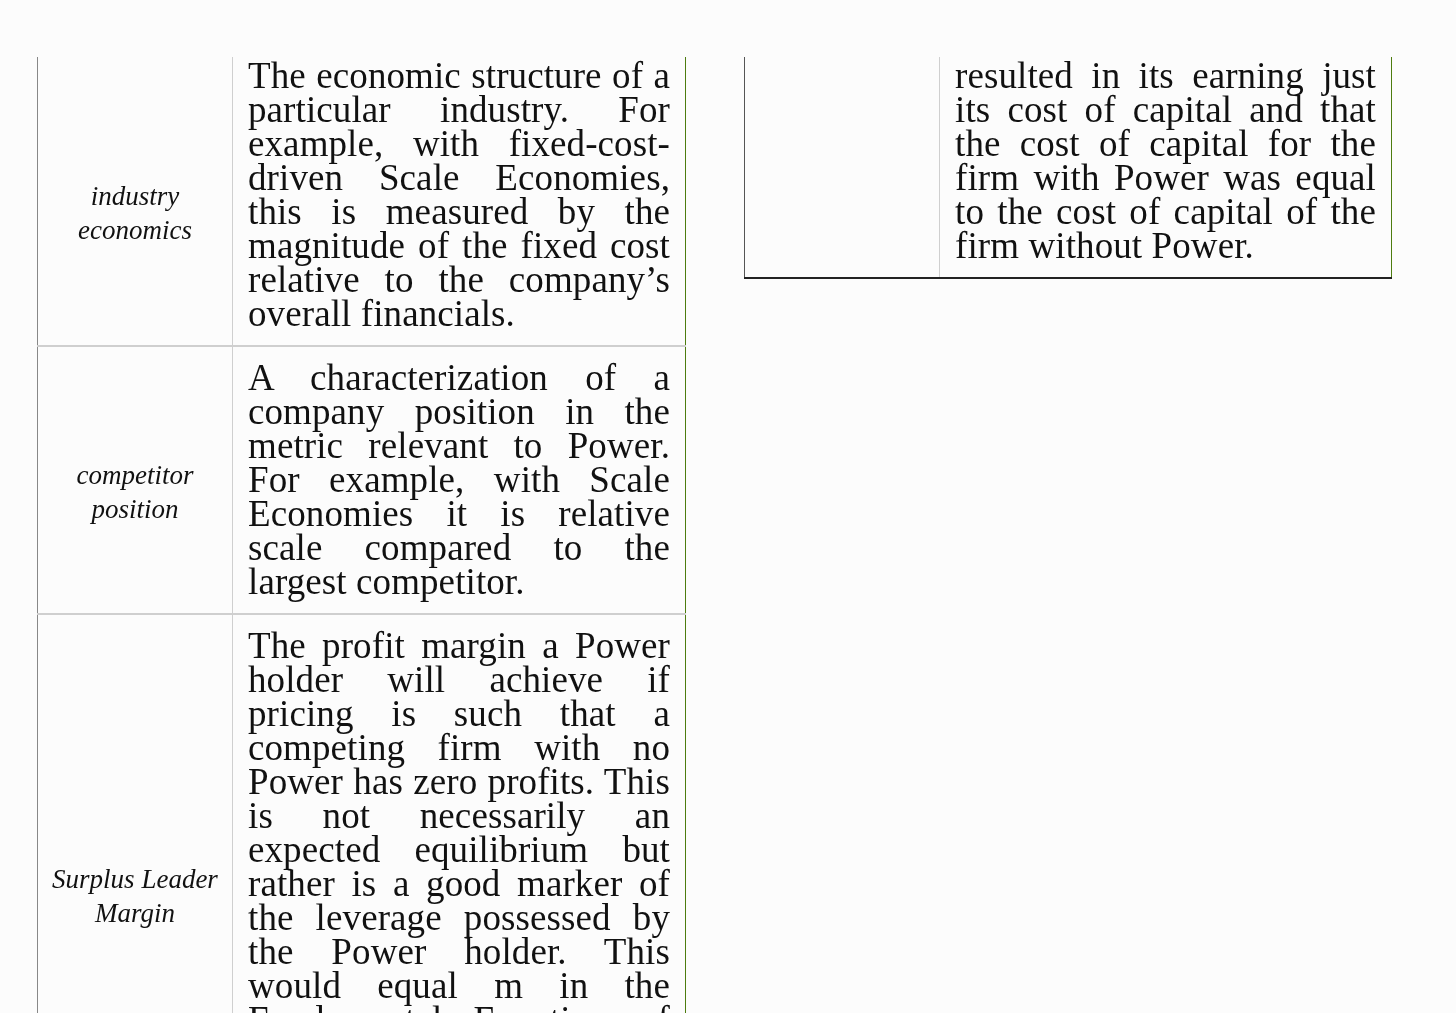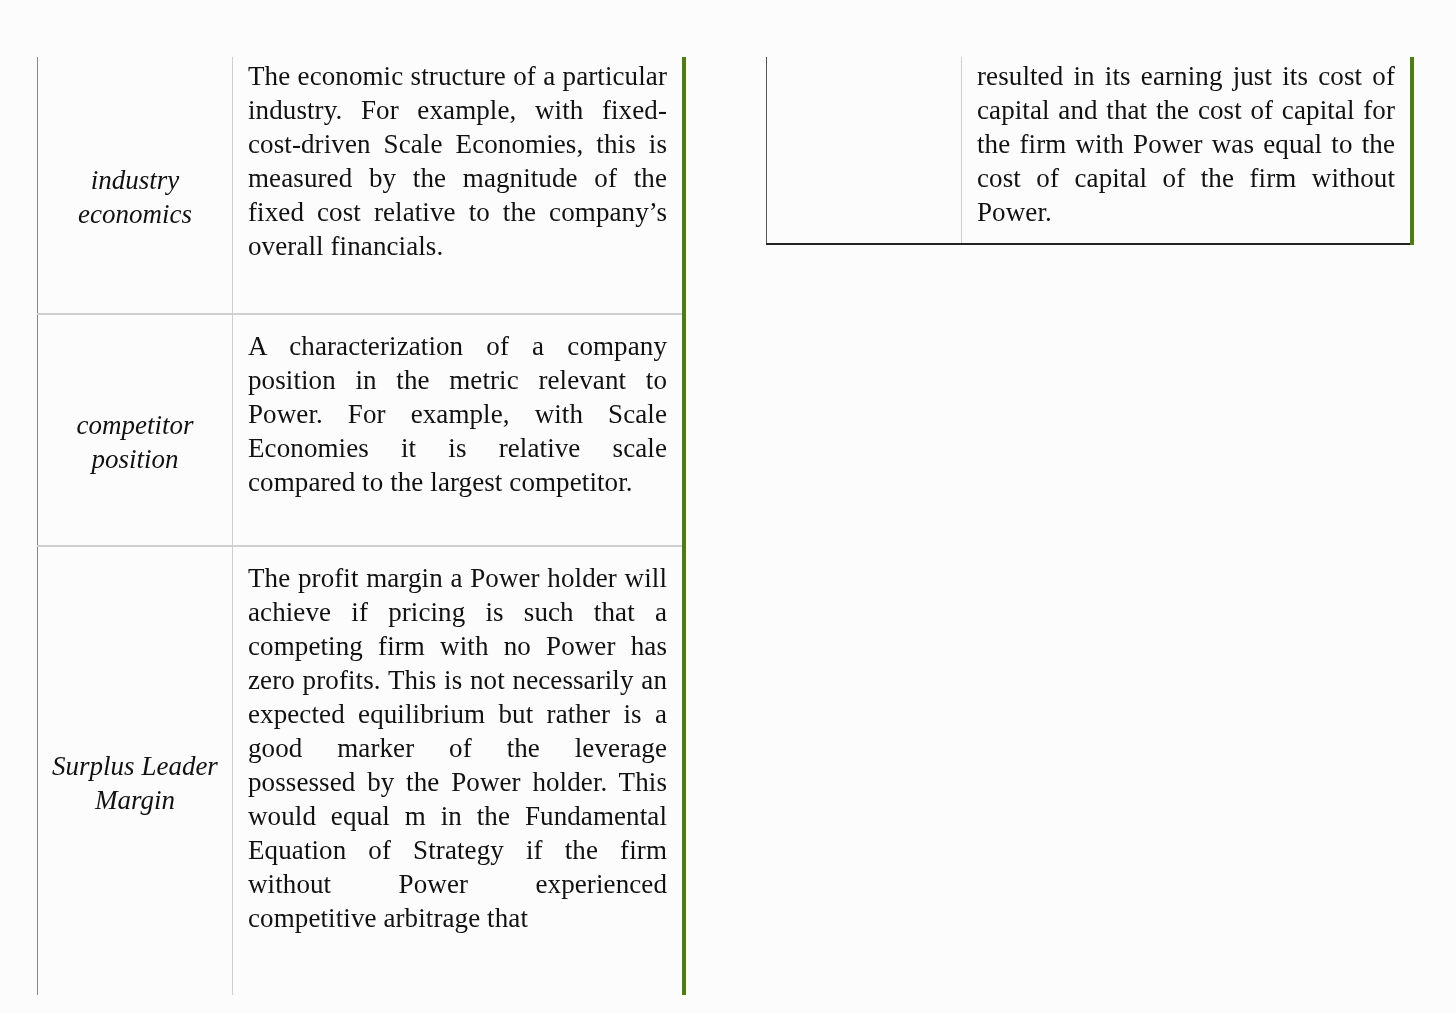--- a/index.html
+++ b/index.html
@@ -23,36 +23,36 @@
     .glossary td {
       vertical-align: middle;
       padding: 0;
     }
     #left-table {
       left: 37px;
       top: 57px;
       width: 649px;
     }
     #right-table {
-      left: 766px;
+      left: 744px;
       top: 57px;
       width: 648px;
     }
     .term-cell {
       width: 194px;
       border-left: 1px solid #888;
       border-right: 1px solid #cfcfcf;
       text-align: center;
       font-style: italic;
       font-size: 27px;
       line-height: 34px;
     }
     .def-cell {
-      border-right: 4px solid #4d7c0f;
-      font-size: 27px;
+      border-right: 1px solid #4d7c0f;
+      font-size: 37px;
       line-height: 34px;
       text-align: justify;
       padding: 2px 15px 14px 15px !important;
       letter-spacing: 0.1px;
     }
     tr.row-sep td {
       border-bottom: 2px solid #cfcfcf;
     }
     .term-text {
       display: inline-block;

